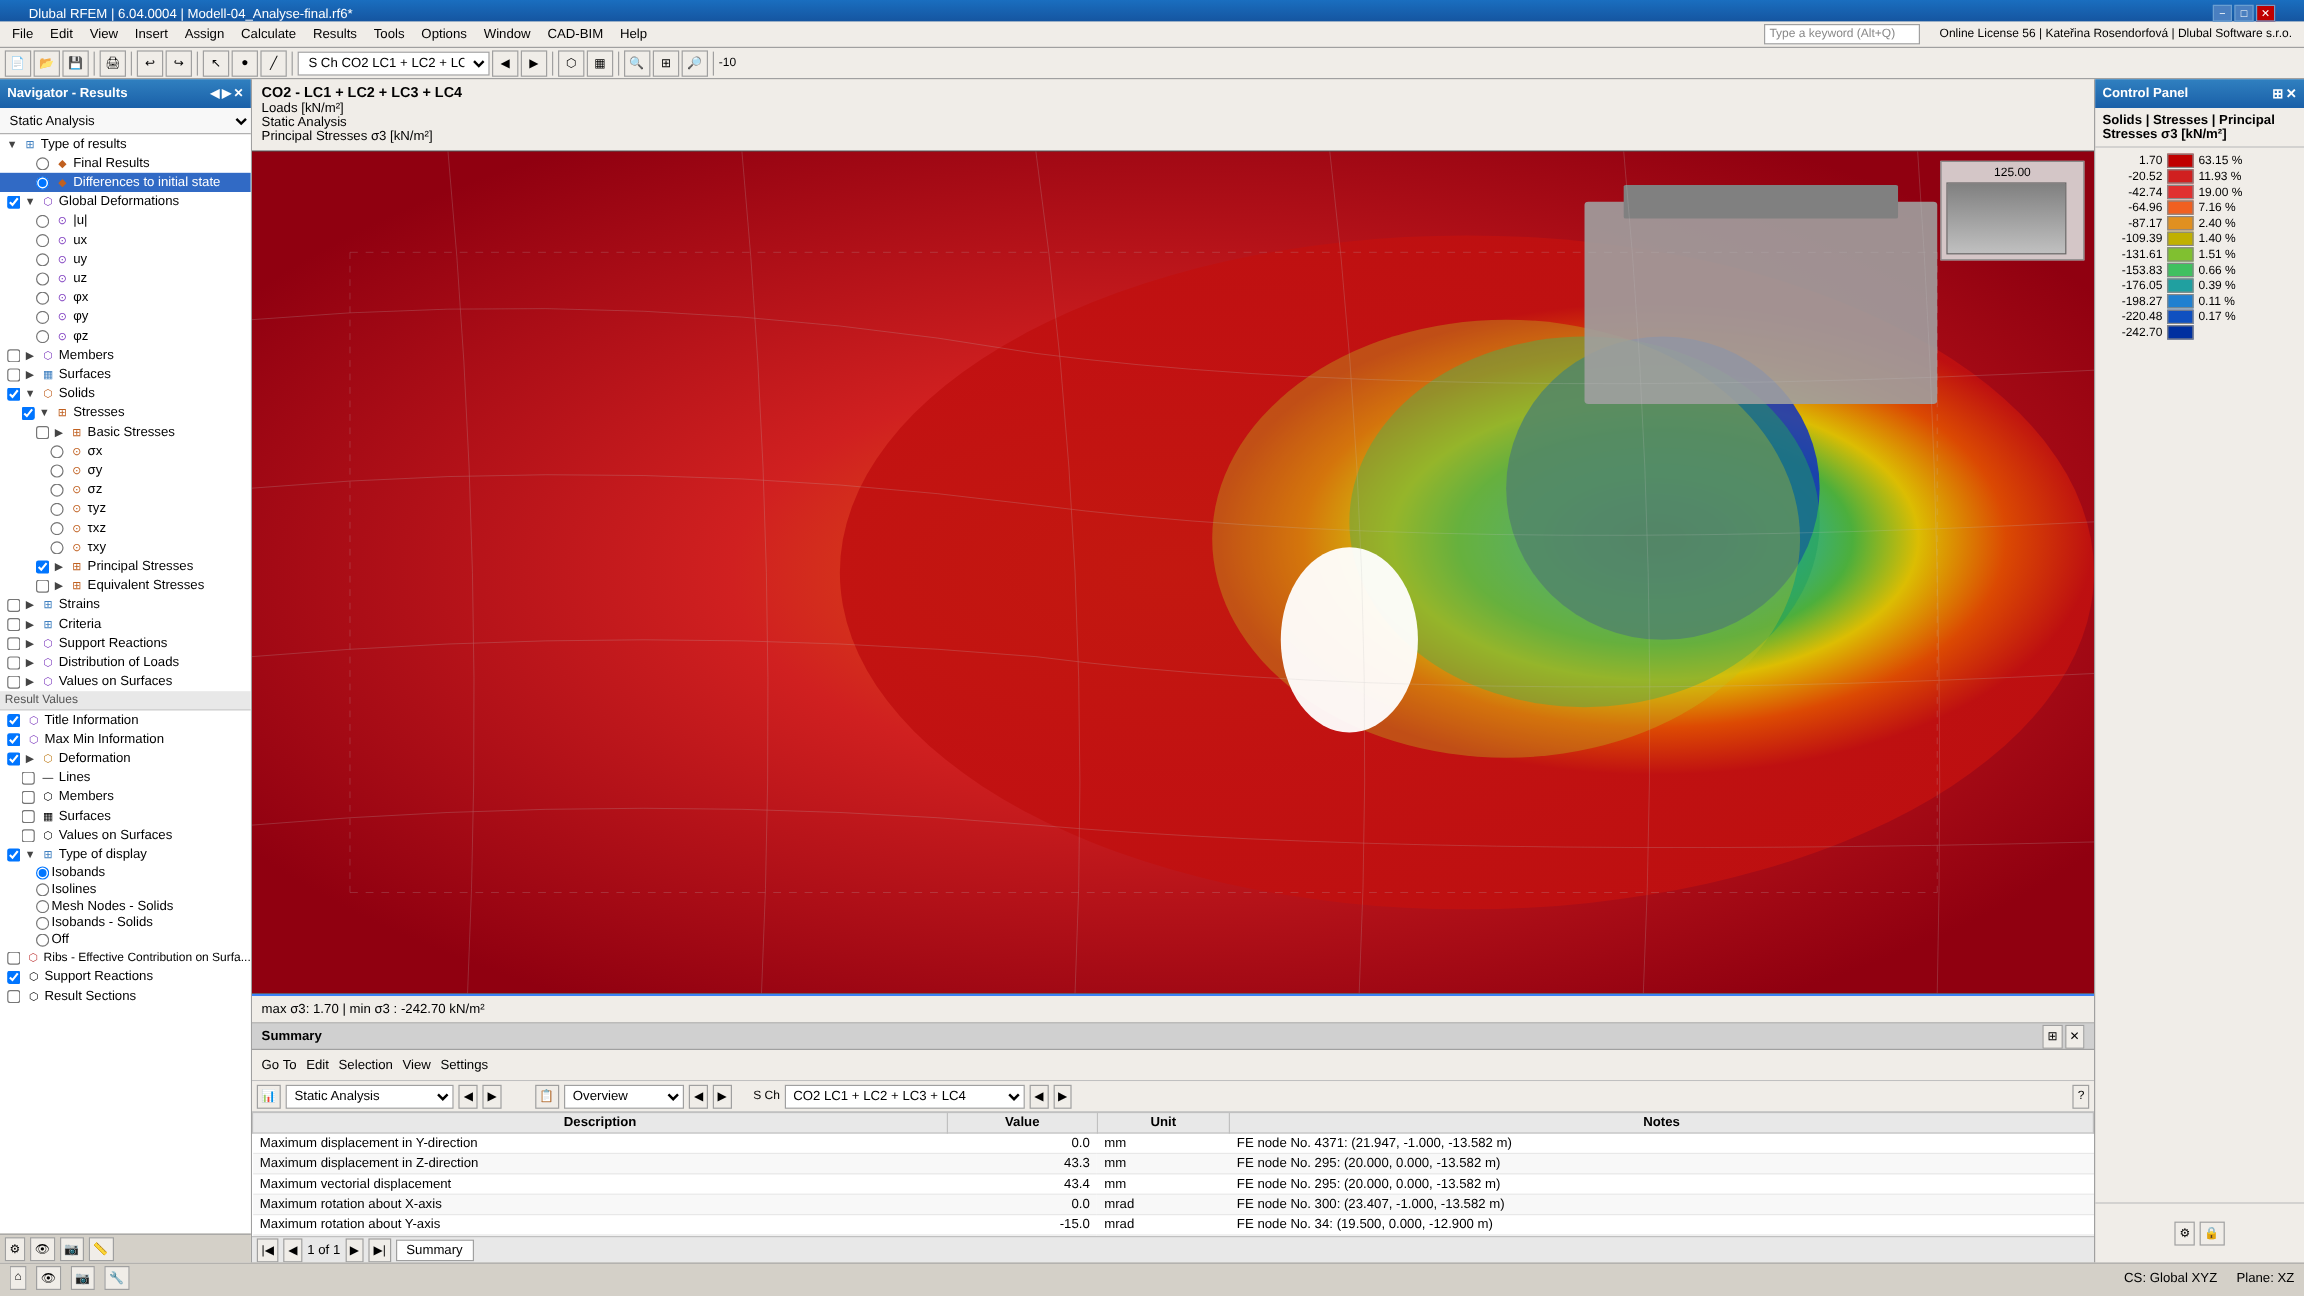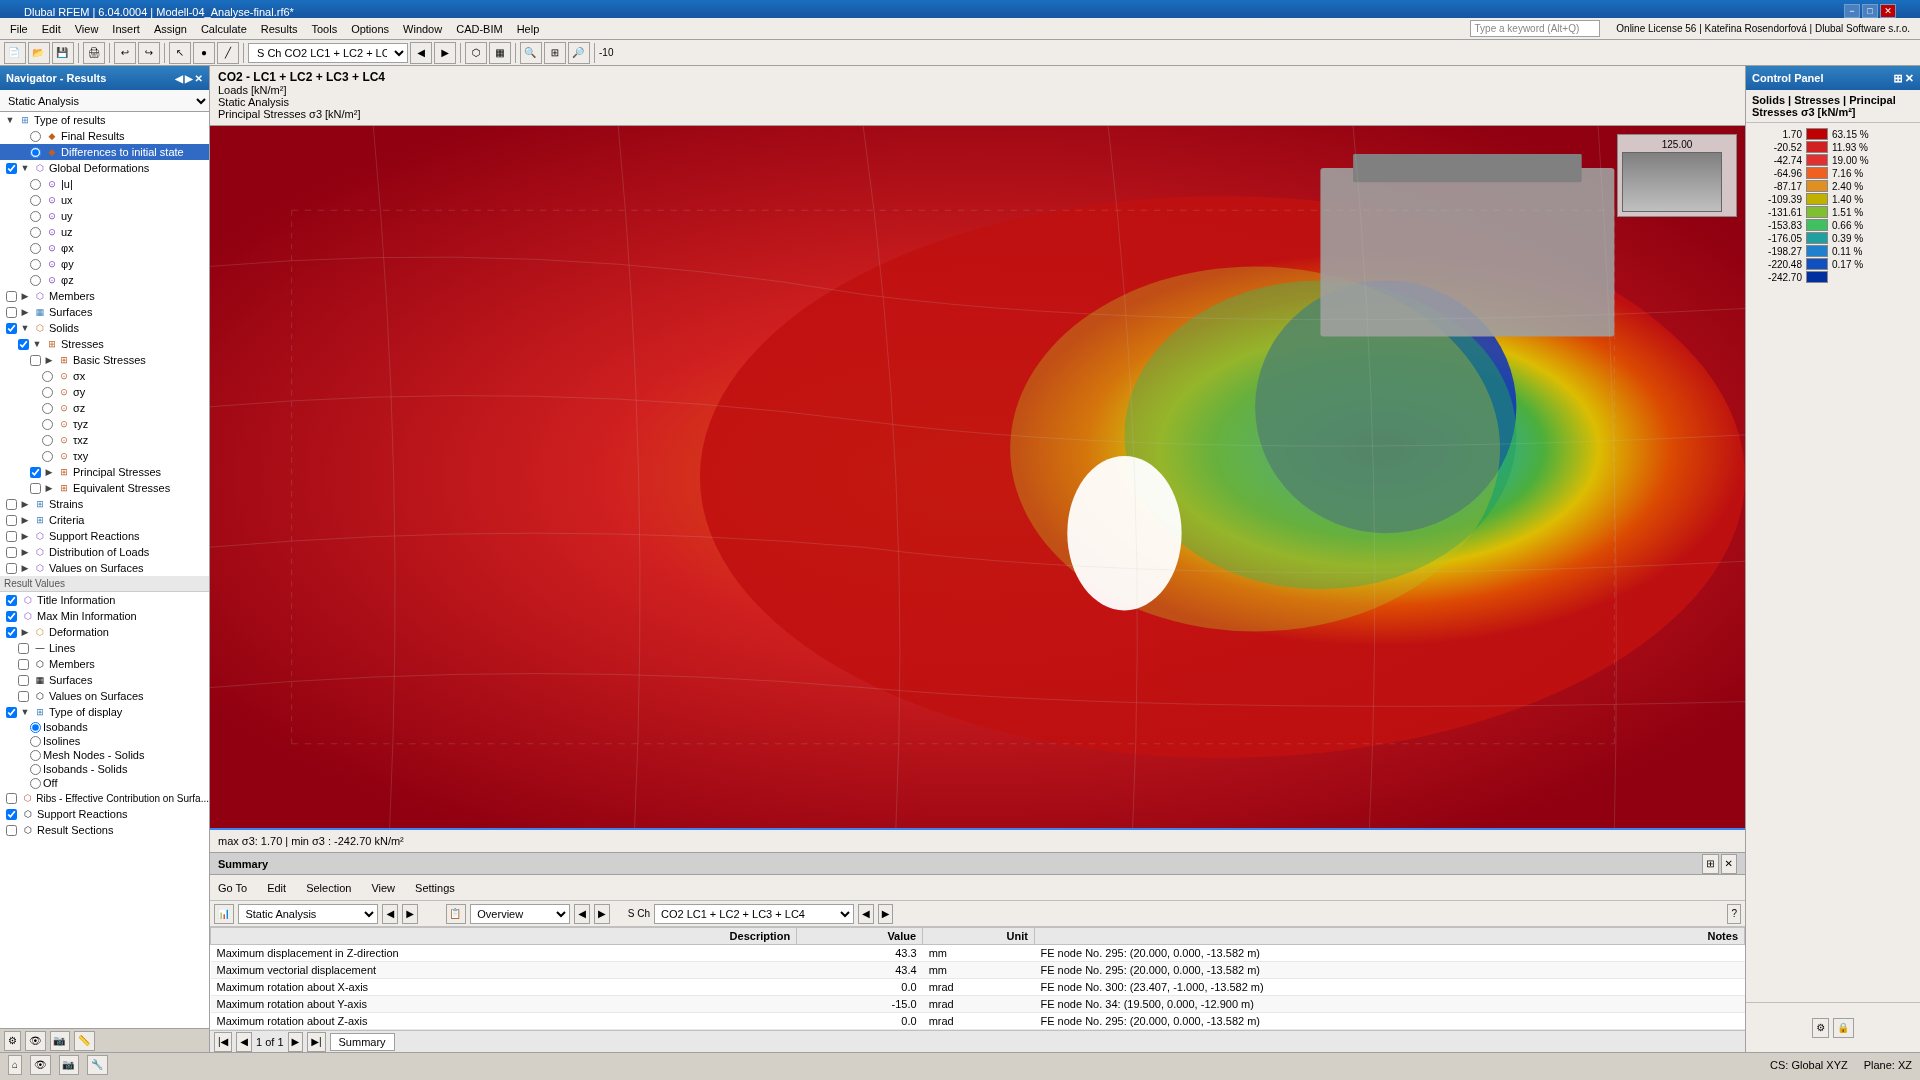--- a/index.html
+++ b/index.html
@@ -55,26 +55,26 @@
     #cp-title { padding: 4px 6px; font-size: 11px; font-weight: bold; border-bottom: 1px solid #c0c0c0; }
     #legend { flex: 1; padding: 4px; }
     .legend-row { display: flex; align-items: center; margin: 1px 0; font-size: 10px; }
     .legend-color { width: 22px; height: 12px; margin-right: 4px; flex-shrink: 0; }
     .legend-value { width: 52px; text-align: right; margin-right: 4px; font-size: 10px; }
     .legend-pct { font-size: 10px; }
 
     
     #bottom-panel { height: 200px; background: #f0ede8; border-top: 1px solid #a0a0a0; display: flex; flex-direction: column; }
     #summary-header { height: 22px; background: #d0d0d0; display: flex; align-items: center; padding: 0 8px; font-size: 11px; font-weight: bold; border-bottom: 1px solid #a0a0a0; justify-content: space-between; }
-    #summary-toolbar { height: 26px; background: #f0ede8; display: flex; align-items: center; padding: 0 4px; border-bottom: 1px solid #c0c0c0; gap: 12px; }
+    #summary-toolbar { height: 26px; background: #f0ede8; display: flex; align-items: center; padding: 0 4px; border-bottom: 1px solid #c0c0c0; gap: 0; }
     #summary-toolbar span { font-size: 11px; cursor: pointer; padding: 2px 4px; }
     #summary-combo-row { height: 26px; background: #f0ede8; display: flex; align-items: center; padding: 0 4px; border-bottom: 1px solid #c0c0c0; gap: 4px; }
     #summary-table-area { flex: 1; overflow-y: auto; background: white; }
     table { width: 100%; border-collapse: collapse; font-size: 11px; }
-    table th { background: #e8e8e8; padding: 2px 6px; text-align: right; border: 1px solid #c0c0c0; font-size: 11px; }
+    table th { background: #e8e8e8; padding: 2px 6px; text-align: center; border: 1px solid #c0c0c0; font-size: 11px; }
     table td { padding: 2px 6px; border-bottom: 1px solid #e8e8e8; font-size: 11px; }
     table tr:nth-child(even) { background: #f8f8f8; }
     #summary-footer { height: 22px; background: #e8e8e8; display: flex; align-items: center; padding: 0 4px; gap: 4px; border-top: 1px solid #c0c0c0; font-size: 11px; }
     #summary-footer .tab { padding: 2px 8px; background: white; border: 1px solid #a0a0a0; cursor: pointer; }
 
     
     #statusbar { height: 24px; background: #d4d0c8; border-top: 1px solid #a0a0a0; display: flex; align-items: center; padding: 0 8px; font-size: 11px; justify-content: space-between; }
 
     .combo-select { height: 20px; background: white; border: 1px solid #a0a0a0; padding: 0 2px; font-size: 11px; }
     .small-btn { height: 20px; background: #f0ede8; border: 1px solid #a0a0a0; padding: 0 3px; font-size: 10px; cursor: pointer; display: inline-flex; align-items: center; justify-content: center; }
@@ -556,20 +556,26 @@
         <table>
           <thead>
             <tr>
               <th>Description</th>
               <th>Value</th>
               <th>Unit</th>
               <th>Notes</th>
             </tr>
           </thead>
           <tbody id="summary-tbody">
+          <tr>
+      <td>Maximum displacement in Y-direction</td>
+      <td style="text-align:right;">0.0</td>
+      <td>mm</td>
+      <td>FE node No. 4371: (21.947, -1.000, -13.582 m)</td>
+    </tr>
               <tr>
       <td>Maximum displacement in Z-direction</td>
       <td style="text-align:right;">43.3</td>
       <td>mm</td>
       <td>FE node No. 295: (20.000, 0.000, -13.582 m)</td>
     </tr>
               <tr>
       <td>Maximum vectorial displacement</td>
       <td style="text-align:right;">43.4</td>
       <td>mm</td>

